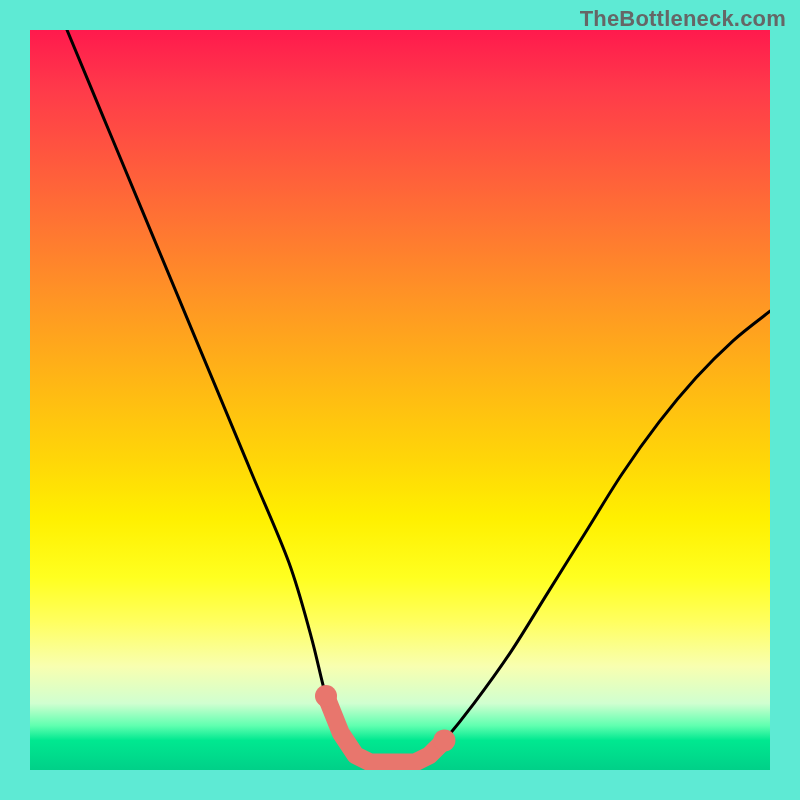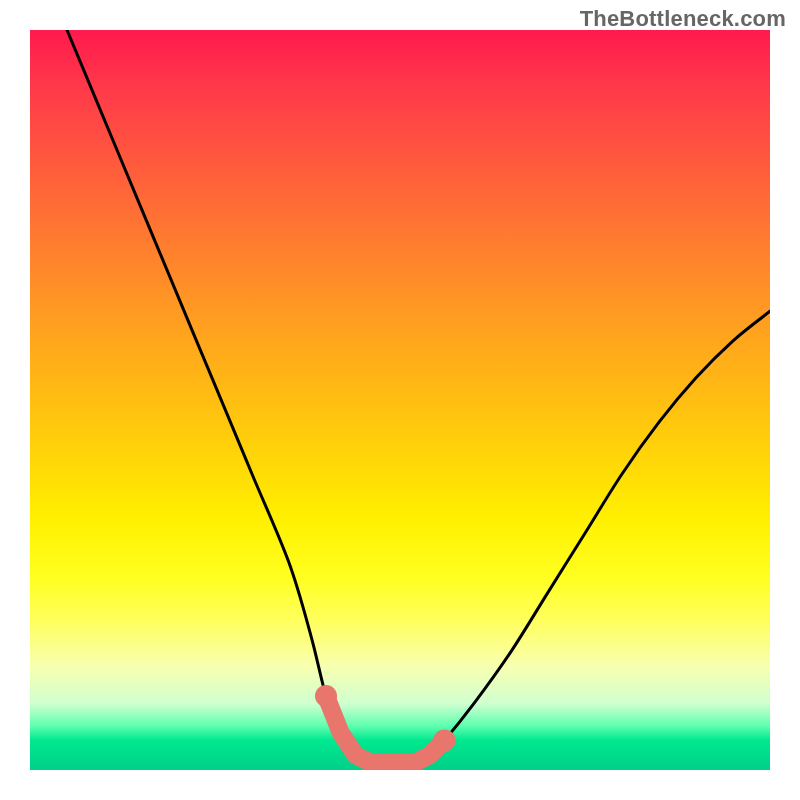--- a/index.html
+++ b/index.html
@@ -7,21 +7,21 @@
     padding: 0;
     width: 800px;
     height: 800px;
     background: #000;
     overflow: hidden;
   }
   .frame {
     position: relative;
     width: 800px;
     height: 800px;
-    background: #ffffff;
+    background: #5eead4;
   }
   .plot-area {
     position: absolute;
     left: 30px;
     top: 30px;
     width: 740px;
     height: 740px;
     background: linear-gradient(to bottom,
       #ff1a4d 0%,
       #ff3a4a 8%,

